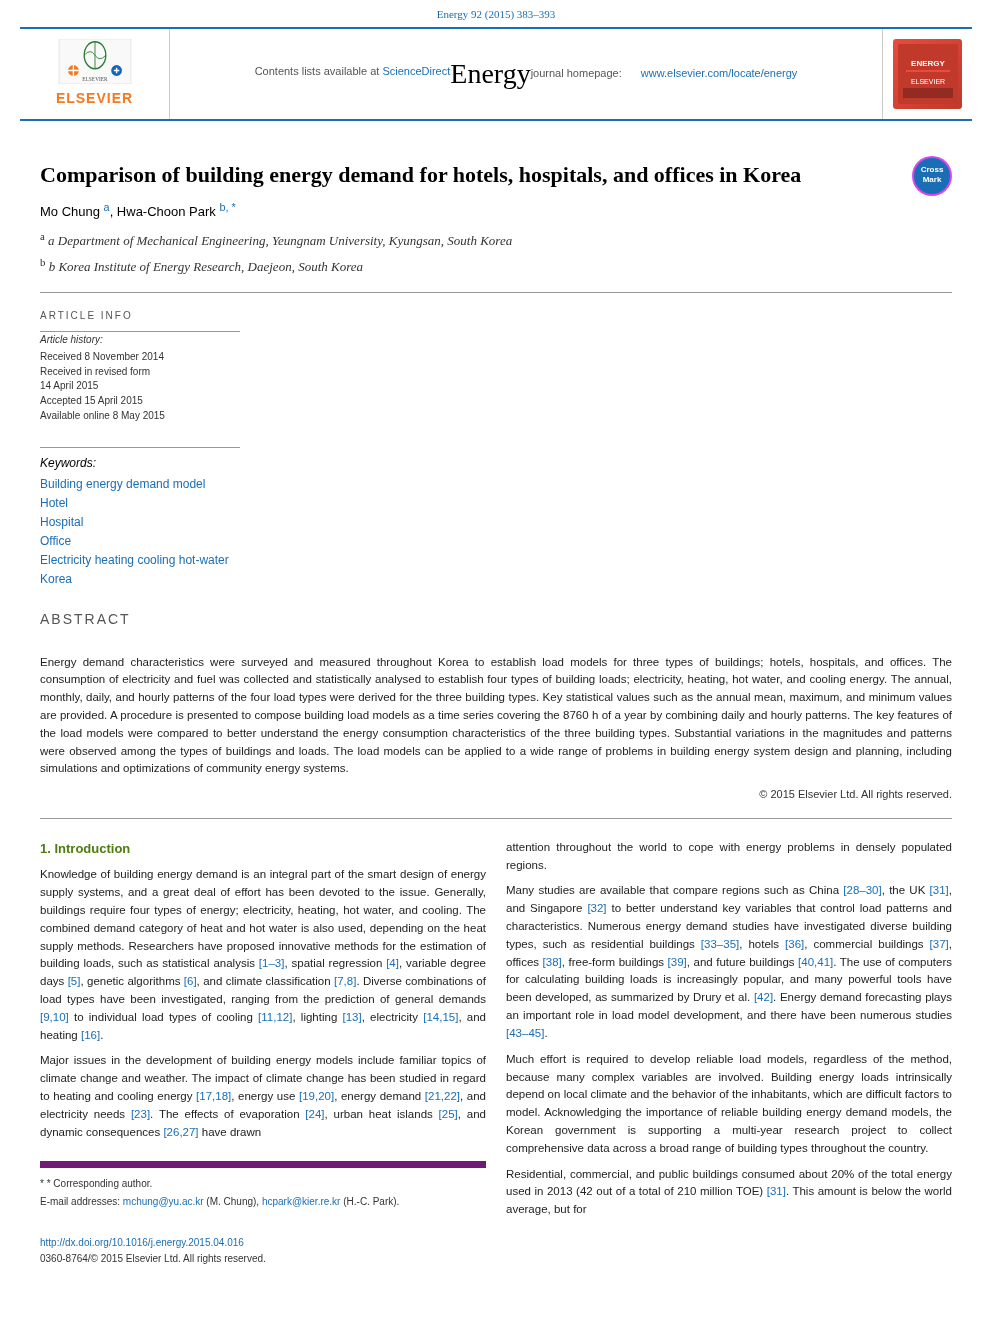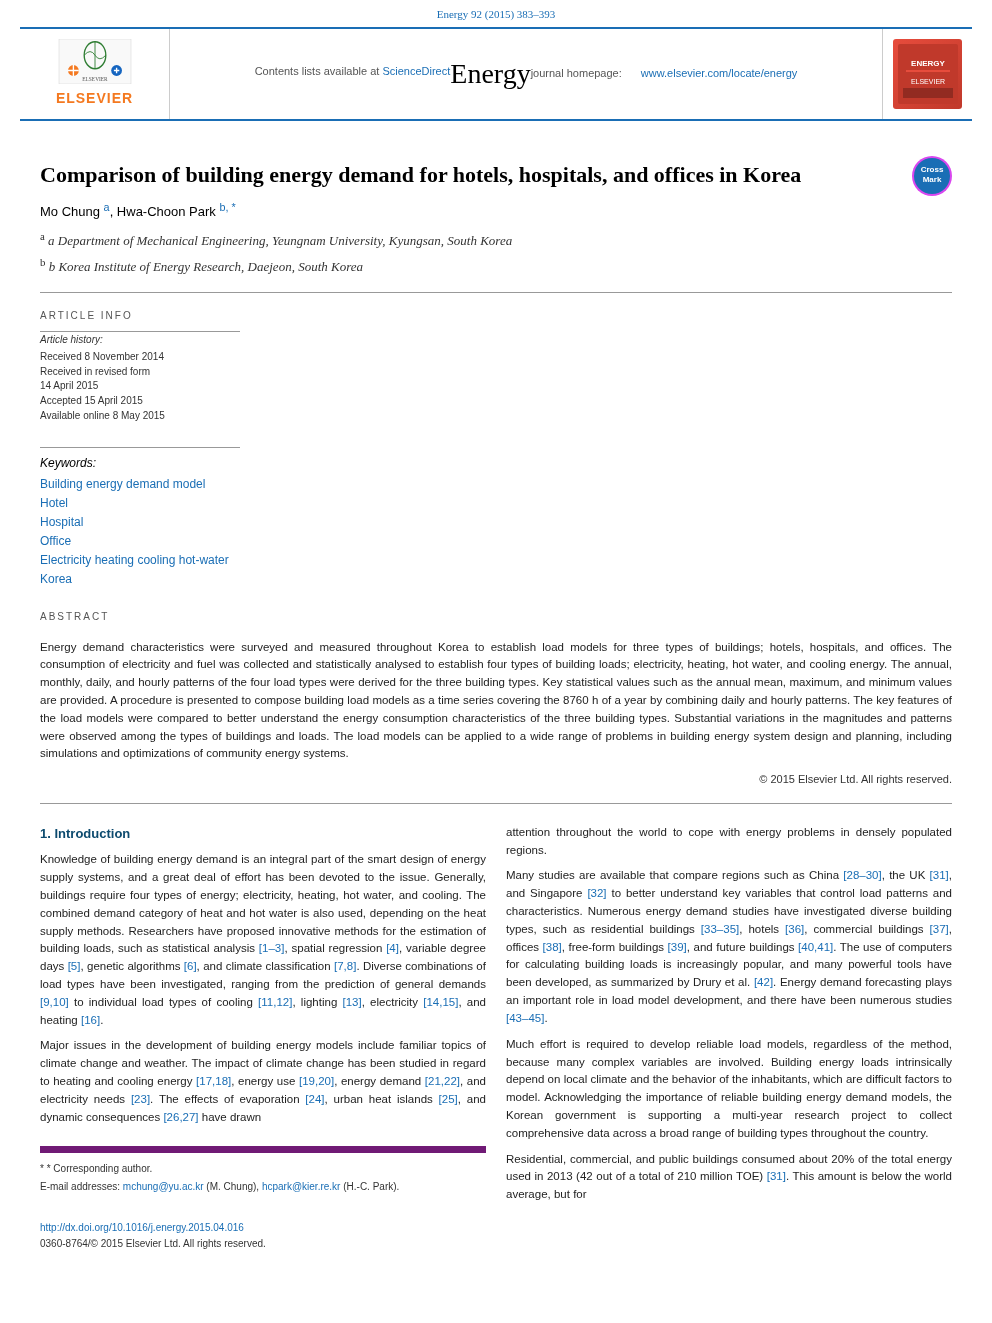--- a/index.html
+++ b/index.html
@@ -199,26 +199,26 @@
       margin-bottom: 3px;
     }
     .keyword-item {
       color: #1a6eb5;
       margin-bottom: 1px;
     }
     .abstract-section {
       flex: 1;
     }
     .abstract-title {
-      font-size: 10px;
+      font-size: 14px;
       letter-spacing: 2px;
       text-transform: uppercase;
       font-family: Arial, sans-serif;
       color: #555;
-      margin-bottom: 15px;
+      margin-bottom: 24px;
     }
     .abstract-text {
       font-size: 11.5px;
       text-align: justify;
       line-height: 1.55;
       font-family: Arial, sans-serif;
       color: #222;
     }
     .copyright {
       text-align: right;
@@ -236,21 +236,21 @@
     }
     .col-left {
       flex: 1;
     }
     .col-right {
       flex: 1;
     }
     .section-title {
       font-size: 13px;
       font-weight: bold;
-      color: #0c4a6e;
+      color: #4d7c0f;
       margin-bottom: 8px;
       font-family: Arial, sans-serif;
     }
     .body-text {
       font-size: 11.5px;
       text-align: justify;
       line-height: 1.55;
       font-family: Arial, sans-serif;
       color: #222;
       margin-bottom: 8px;

